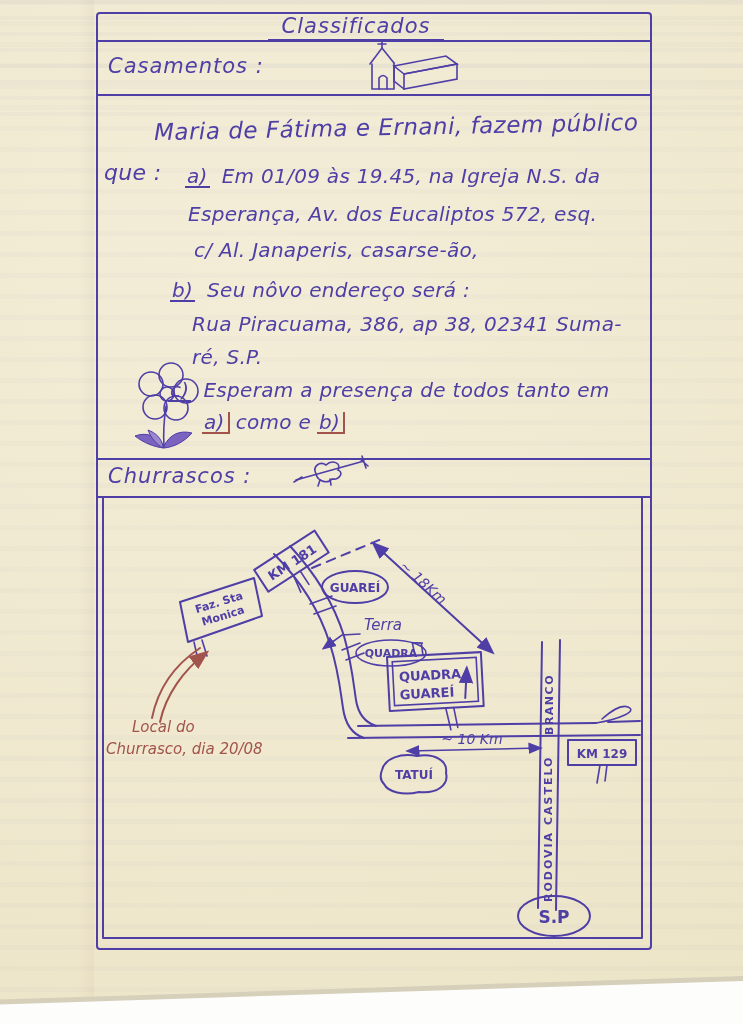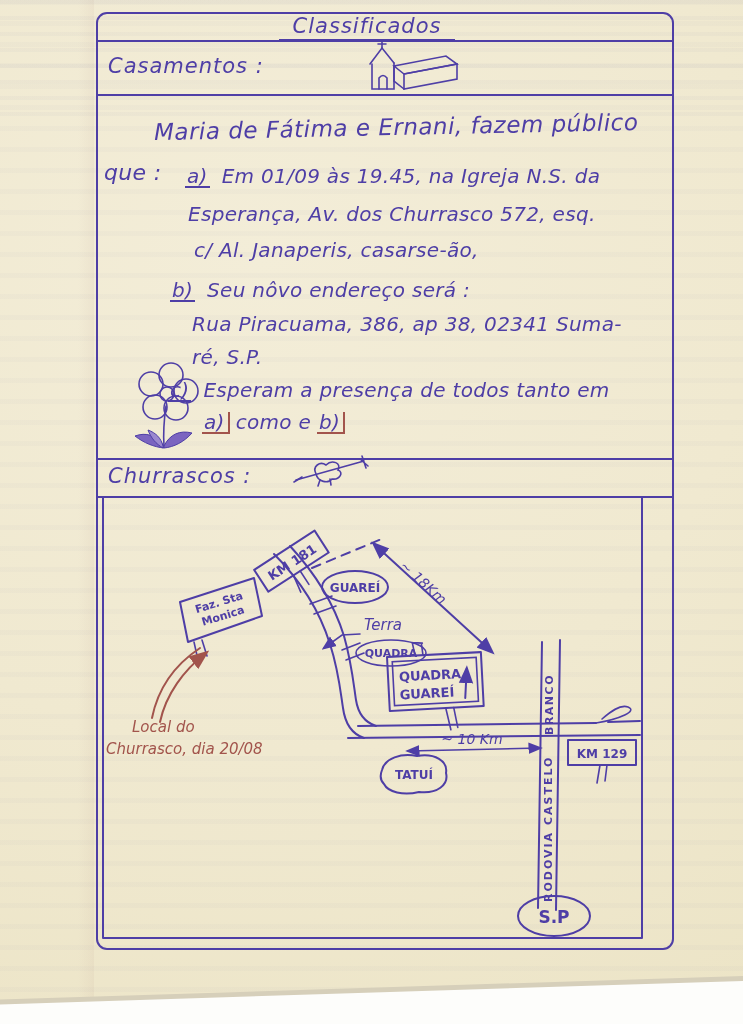--- a/index.html
+++ b/index.html
@@ -22,21 +22,21 @@
     opacity:.55;
   }
   .bleed2{
     position:absolute;left:0;top:0;width:743px;height:120px;pointer-events:none;
     background:repeating-linear-gradient(180deg, rgba(80,85,150,0.07) 0 4px, rgba(0,0,0,0) 4px 16px);
     opacity:.5;
   }
   
   .frame{
     position:absolute;left:96px;top:12px;width:552px;height:934px;
-    border:2.5px solid var(--ink);border-radius:11px;padding-left:22px;
+    border:2.5px solid var(--ink);border-radius:4px;
   }
   .title-row{
     position:absolute;left:0;top:0;width:100%;height:26px;
     border-bottom:2.5px solid var(--ink);text-align:center;
   }
   .title-row span{
     display:inline-block;transform:translateX(-18px);
     font-size:21px;font-style:italic;color:var(--ink);
     border-bottom:2px solid var(--ink);padding:0 14px 1px 14px;letter-spacing:1px;
   }
@@ -114,21 +114,21 @@
     <path class="ink-thin" d="M38,28 L38,43 L48,51"></path>
   </svg>
 
   <div class="announcement">
     <div class="ann headline" style="left:58px;top:22px">Maria de Fátima e Ernani, fazem público</div>
     <div class="ann que" style="left:8px;top:68px">que :</div>
 
     <div class="ann" style="left:89px;top:72px">
       <span class="marker">a)</span><span>Em 01/09 às 19.45, na Igreja N.S. da</span>
     </div>
-    <div class="ann" style="left:92px;top:110px">Esperança, Av. dos Churrasco 572, esq.</div>
+    <div class="ann" style="left:92px;top:110px">Esperança, Av. dos Eucaliptos 572, esq.</div>
     <div class="ann" style="left:74px;top:186px">
       <span class="marker">b)</span><span>Seu nôvo endereço será :</span>
     </div>
 
     <div class="ann" style="left:98px;top:146px">c/ Al. Janaperis, casarse-ão,</div>
     <div class="ann" style="left:96px;top:220px">Rua Piracuama, 386, ap 38, 02341 Suma-</div>
     <div class="ann" style="left:96px;top:253px">ré, S.P.</div>
 
     <div class="ann" style="left:72px;top:286px">
       <span class="marker">c)</span><span>Esperam a presença de todos tanto em</span>

